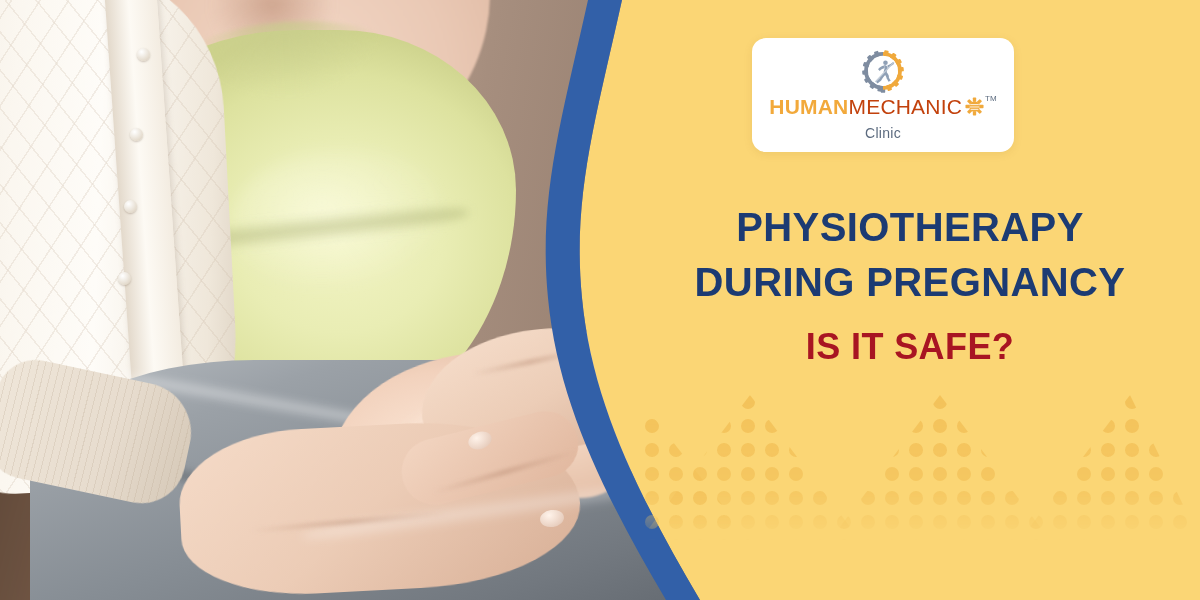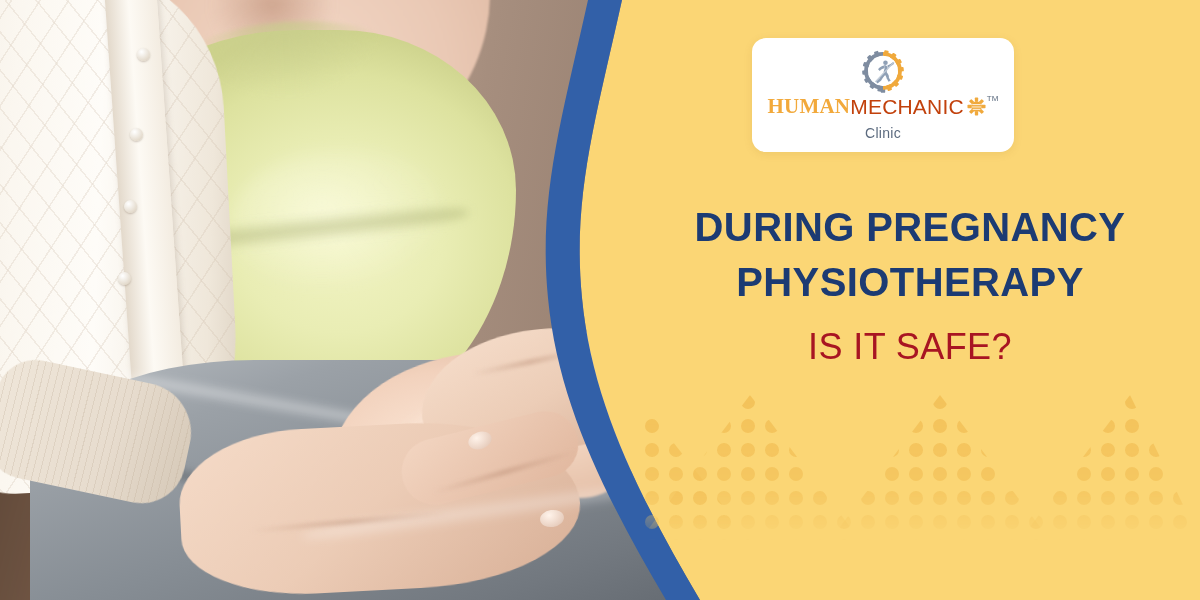--- a/index.html
+++ b/index.html
@@ -309,21 +309,20 @@
     display: flex;
     align-items: center;
     line-height: 1;
     white-space: nowrap;
   }
   .wm-human {
     font-size: 21px;
     font-weight: 700;
     letter-spacing: .2px;
     color: #F2A93B;
-    font-family: Liberation Serif, serif;
   }
   .wm-mechanic {
     font-size: 21px;
     font-weight: 400;
     letter-spacing: .2px;
     color: #c2410c;
   }
   .wm-gear { width: 19px; height: 19px; margin-left: 3px; }
   .wm-tm {
     font-size: 8px;
@@ -352,21 +351,21 @@
     color: #1C3B73;
     font-size: 40px;
     font-weight: 700;
     letter-spacing: .4px;
     line-height: 1.38;
     white-space: nowrap;
   }
   .sub {
     color: #A81522;
     font-size: 36px;
-    font-weight: 400;
+    font-weight: 700;
     letter-spacing: .4px;
     margin-top: 16px;
     white-space: nowrap;
   }
 </style>
 </head>
 <body>
 
 <div class="banner">
 
@@ -517,18 +516,18 @@
           </g>
         </g>
       </svg>
       <span class="wm-tm">TM</span>
     </div>
 
     <div class="wm-clinic">Clinic</div>
   </div>
 
   <div class="headline">
+    <div class="line">PHYSIOTHERAPY</div>
     <div class="line">DURING PREGNANCY</div>
-    <div class="line">PHYSIOTHERAPY</div>
     <div class="sub">IS IT SAFE?</div>
   </div>
 
 </div>
 
 </body></html>

